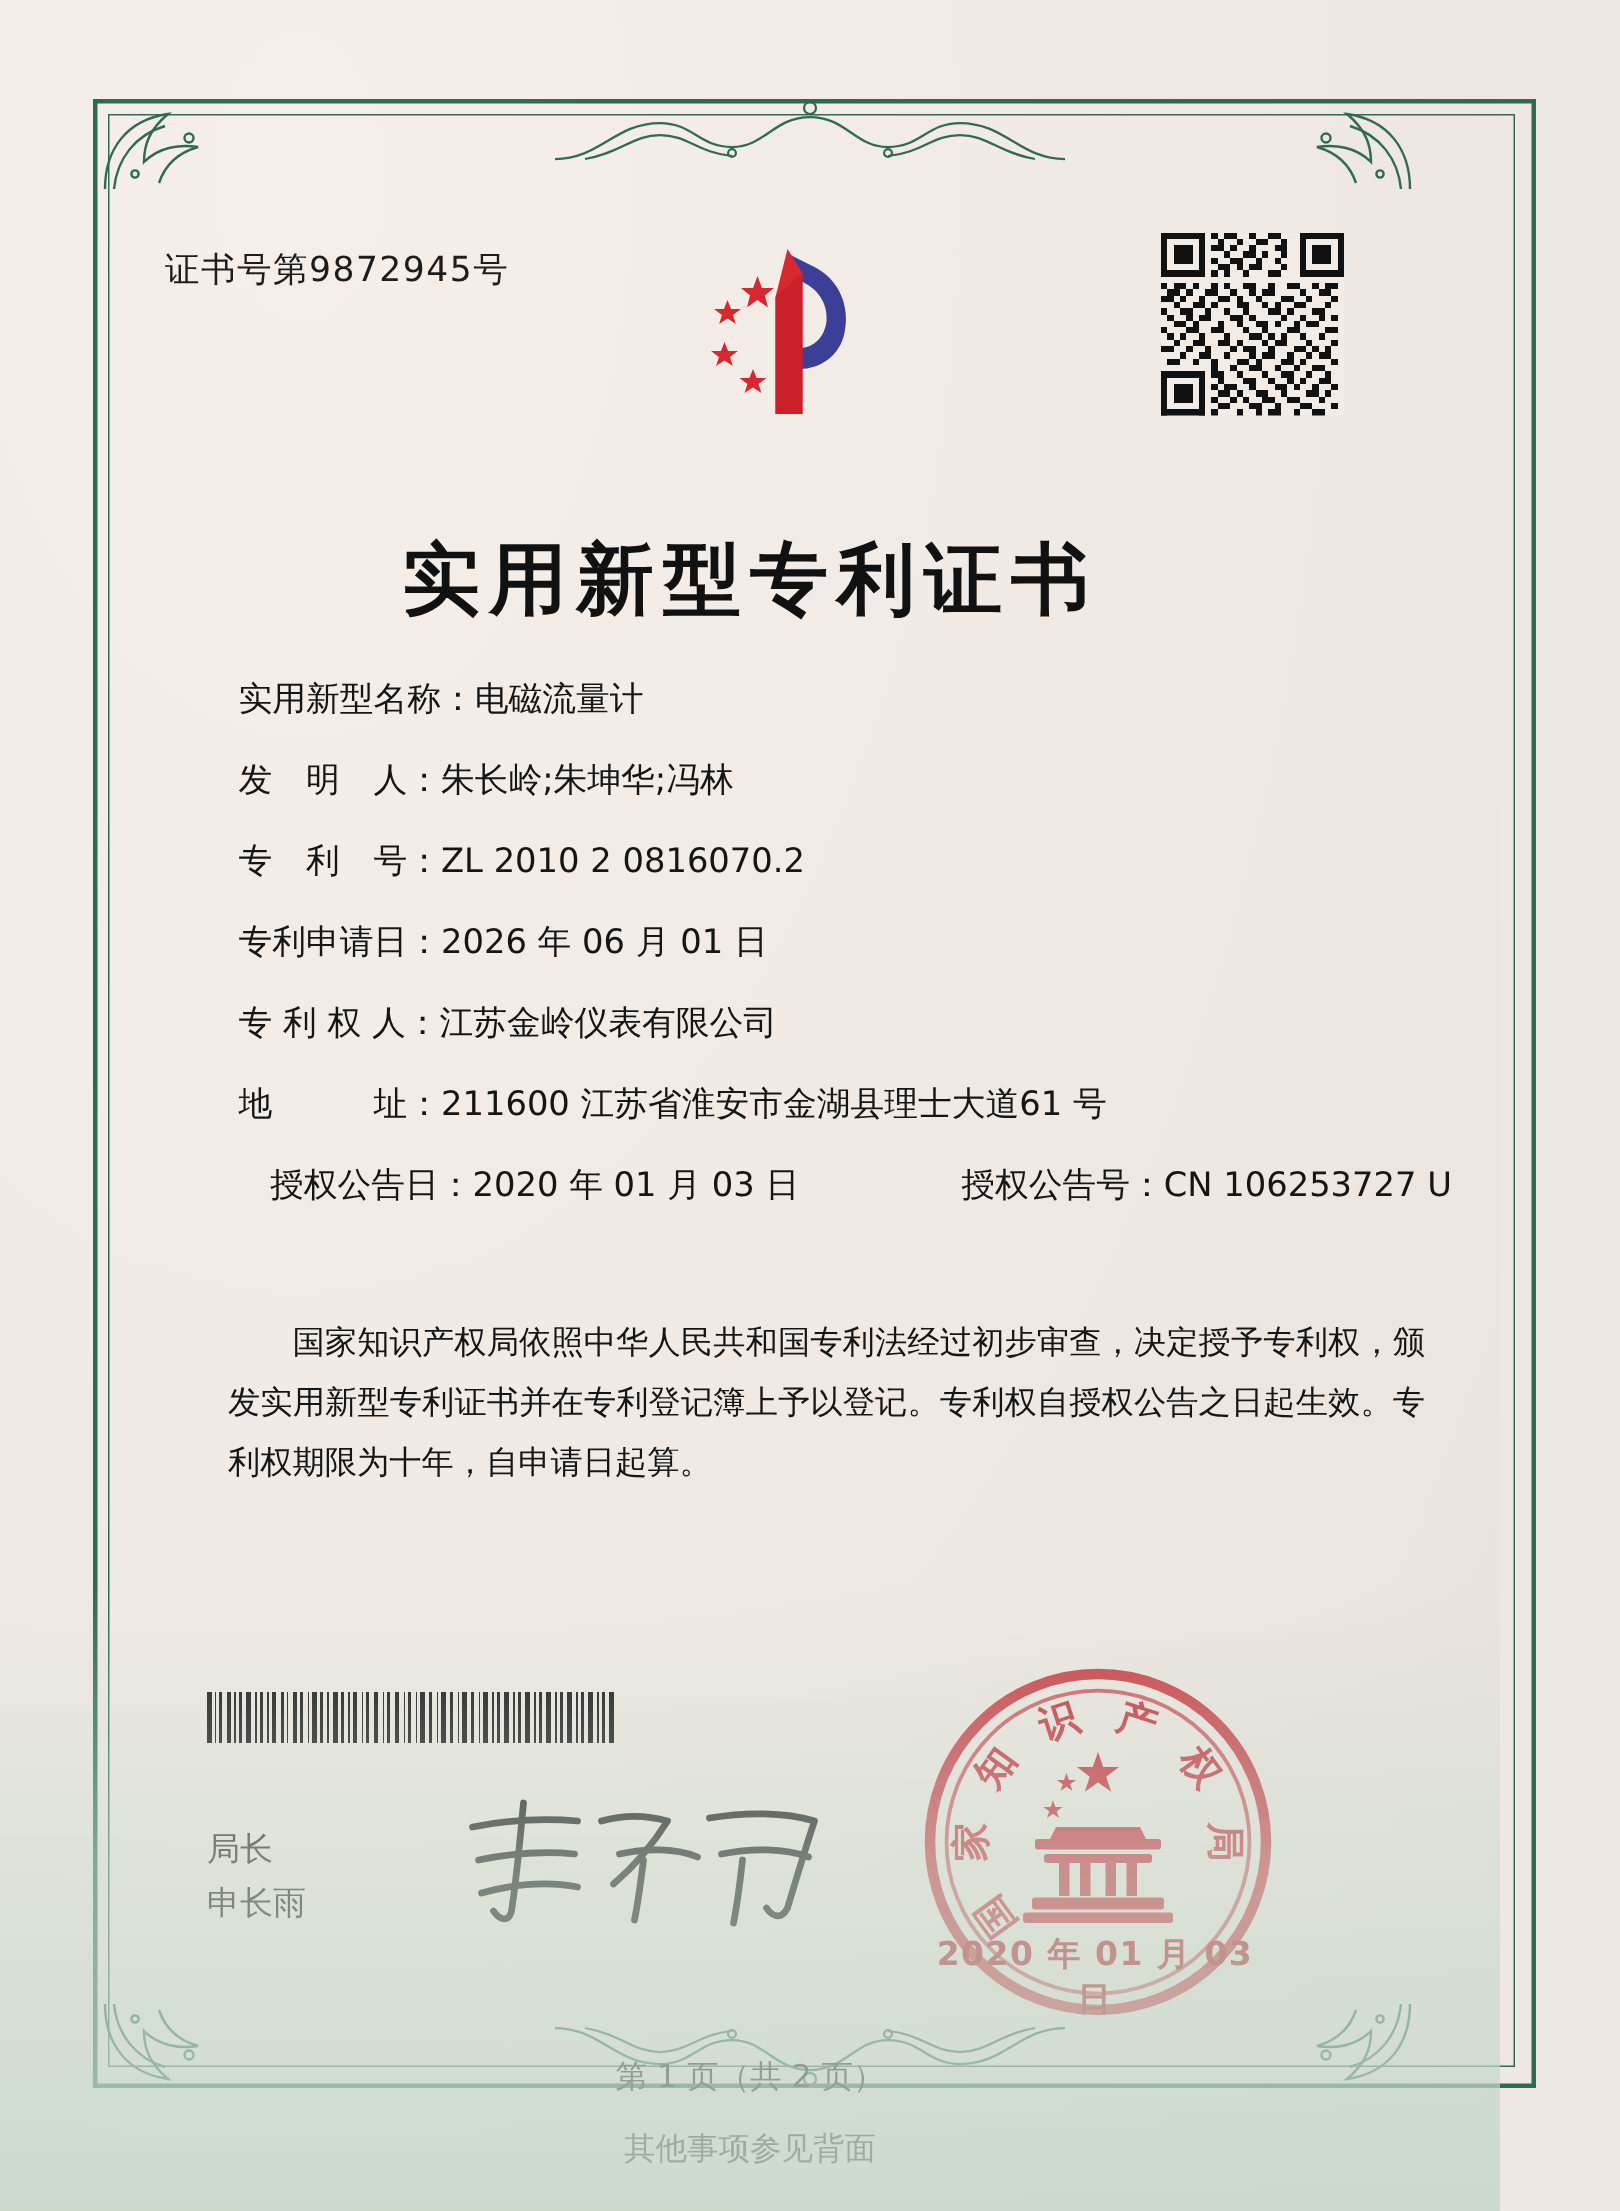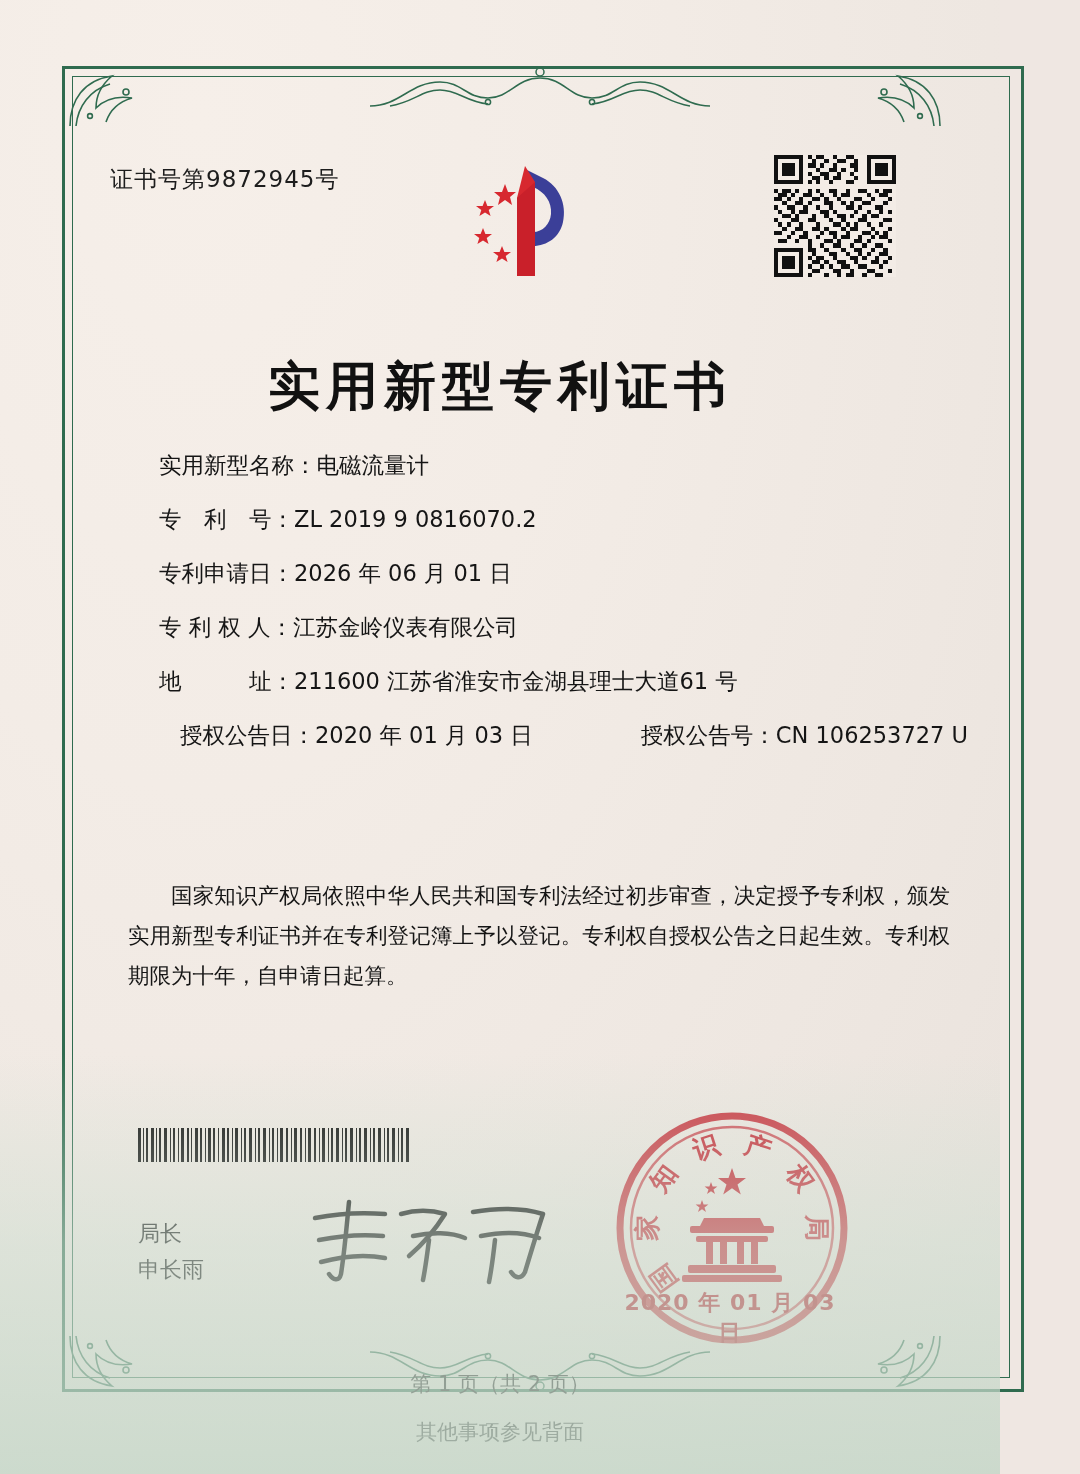--- a/index.html
+++ b/index.html
@@ -62,21 +62,21 @@
   .fvalue{margin-left:0px;}
   .frow.two{justify-content:center;}
   .gap{display:inline-block;width:108px;}
 
   .para{
     position:absolute;left:128px;width:822px;font-size:21.5px;line-height:40px;
     color:#151515;text-align:justify;
   }
   .p1{top:876px;}
   .p2{top:962px;}
-  .indent{display:block;text-indent:2em;}
+  .indent{display:block;text-indent:2em;margin-left:24px;}
 
   .barcode{position:absolute;left:138px;top:1128px;width:272px;height:34px;}
   .seal{position:absolute;right:148px;top:1108px;width:240px;height:240px;}
   .seal-date{
     position:absolute;right:150px;top:1288px;width:240px;text-align:center;
     font-size:22px;color:#b5202a;font-weight:bold;letter-spacing:1px;
   }
   .director{position:absolute;left:138px;top:1216px;font-size:22px;line-height:36px;color:#151515;}
   .signature{position:absolute;left:305px;top:1196px;width:250px;height:90px;color:#111;}
   .pagefoot{
@@ -373,22 +373,26 @@
   </div>
 
   <div class="title">实用新型专利证书</div>
 
   <div class="fields">
     <div class="frow">
       <span class="flabel">实用新型名称：</span>
       <span class="fvalue">电磁流量计</span>
     </div>
     <div class="frow">
+      <span class="flabel">发　明　人：</span>
+      <span class="fvalue">朱长岭;朱坤华;冯林</span>
+    </div>
+    <div class="frow">
       <span class="flabel">专　利　号：</span>
-      <span class="fvalue">ZL 2019 9 0816070.2</span>
+      <span class="fvalue">ZL 2010 2 0816070.2</span>
     </div>
     <div class="frow">
       <span class="flabel">专利申请日：</span>
       <span class="fvalue">2026 年 06 月 01 日</span>
     </div>
     <div class="frow">
       <span class="flabel">专 利 权 人：</span>
       <span class="fvalue">江苏金岭仪表有限公司</span>
     </div>
     <div class="frow">

